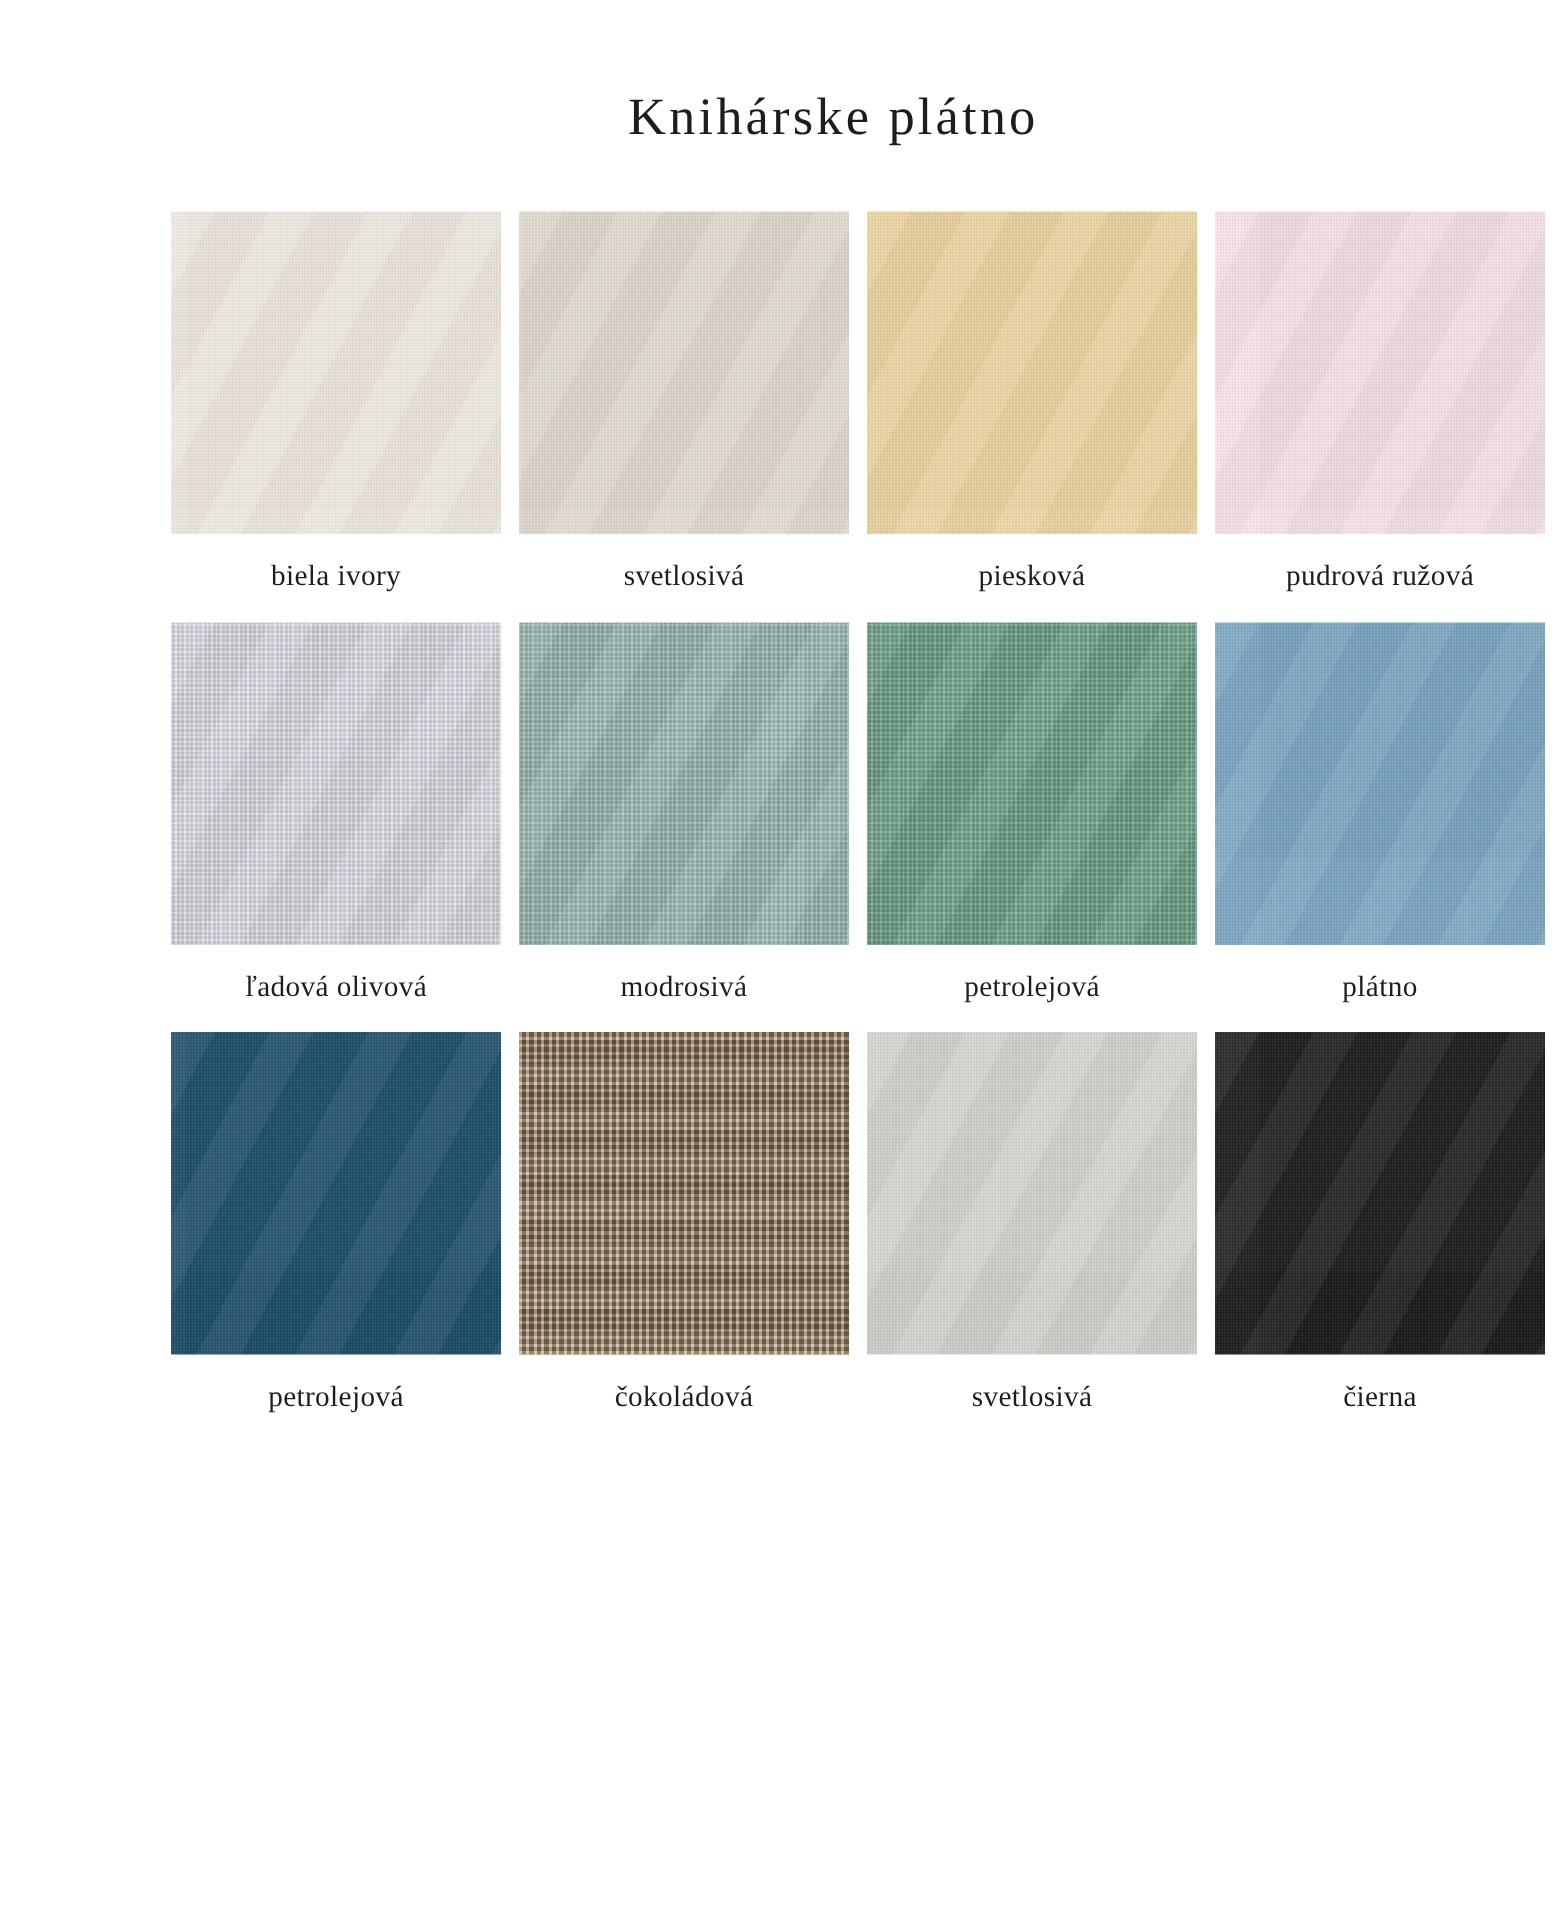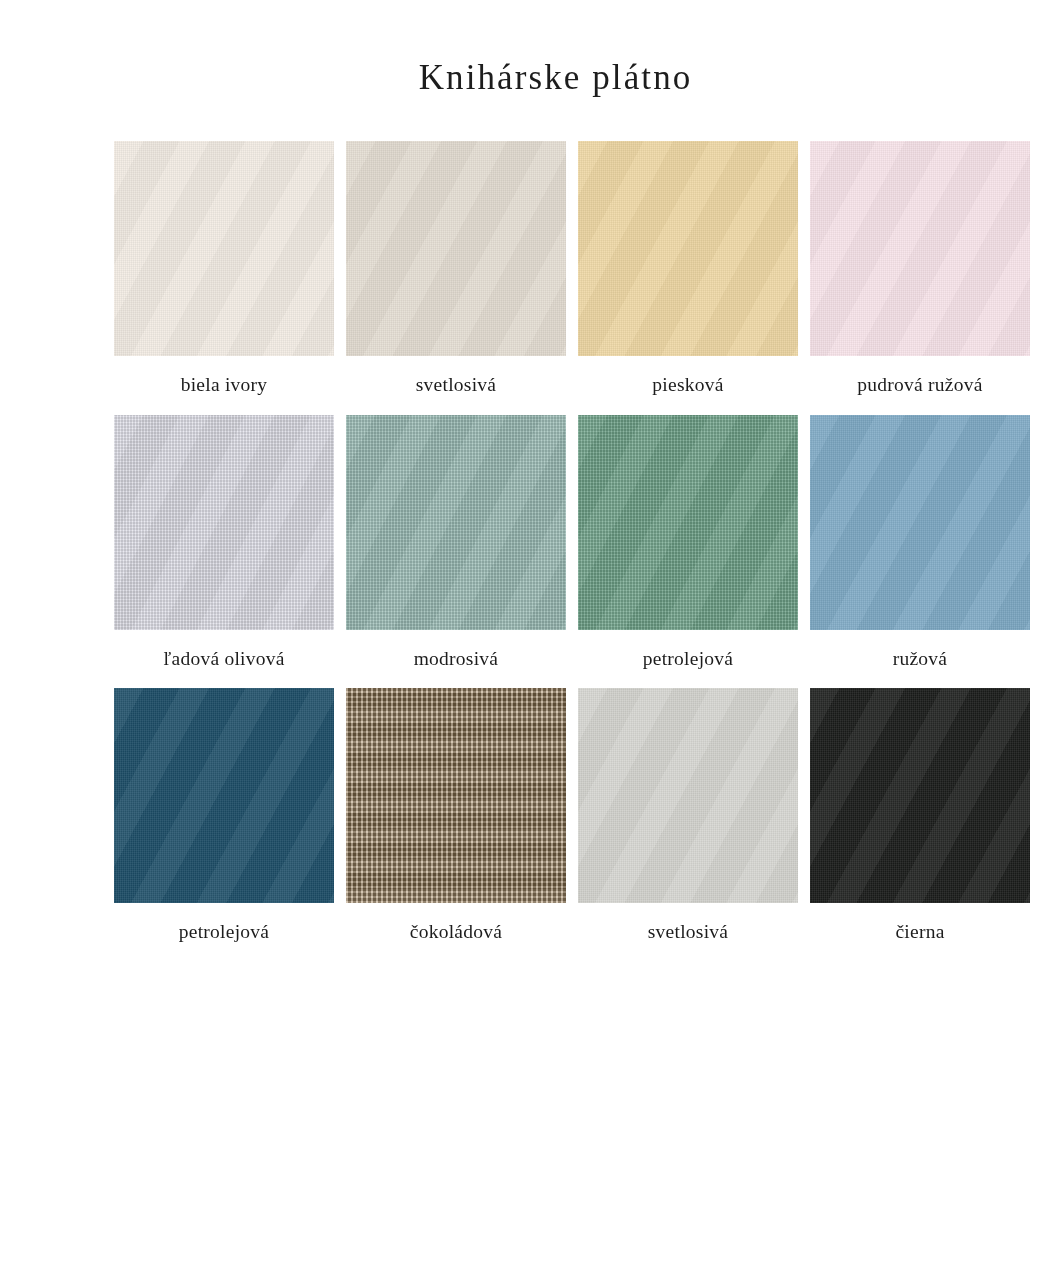--- a/index.html
+++ b/index.html
@@ -179,21 +179,21 @@
       <div class="swatch weave" style="background-color: rgb(157, 191, 184);"></div>
       <div class="label">modrosivá</div>
     </div>
 
     <div class="cell">
       <div class="swatch weave" style="background-color: rgb(113, 166, 140);"></div>
       <div class="label">petrolejová</div>
     </div>
     <div class="cell">
       <div class="swatch" style="background-color: rgb(125, 168, 196);"></div>
-      <div class="label">ružová</div>
+      <div class="label">plátno</div>
     </div>
     <div class="cell">
       <div class="swatch" style="background-color: rgb(29, 78, 104);"></div>
       <div class="label">petrolejová</div>
     </div>
 
     <div class="cell">
       <div class="swatch coarse" style="background-color: rgb(168, 138, 98);"></div>
       <div class="label">čokoládová</div>
     </div>

